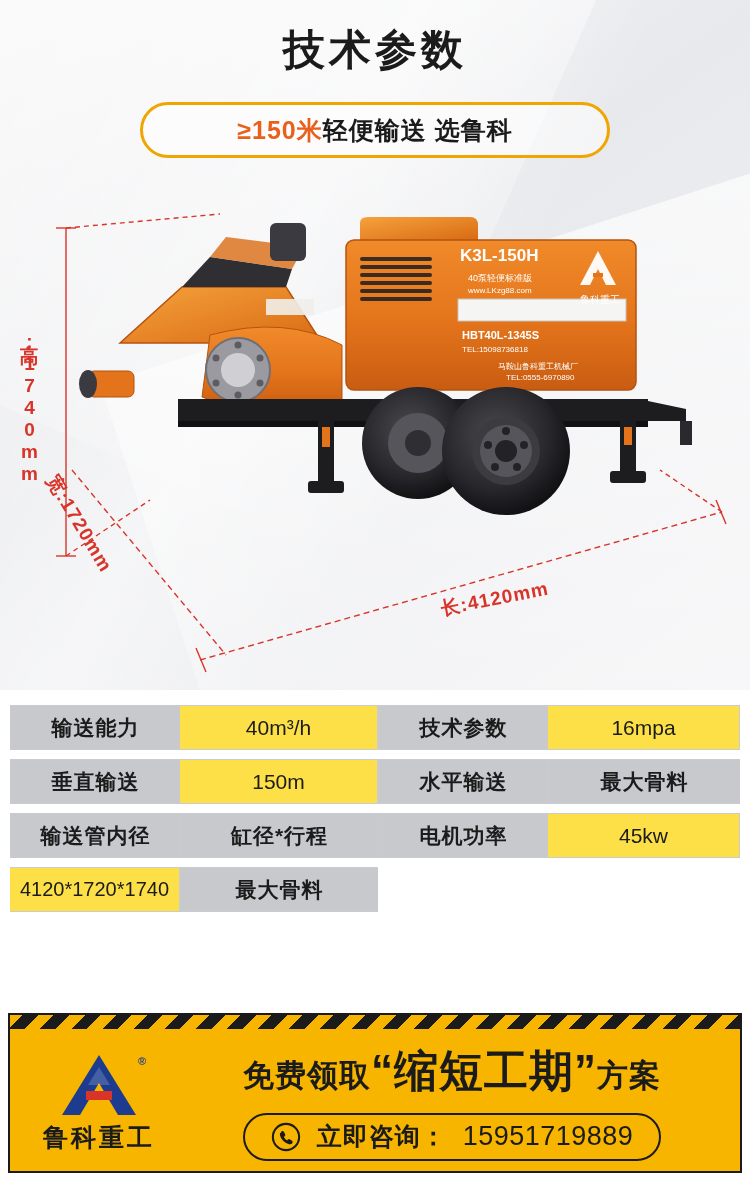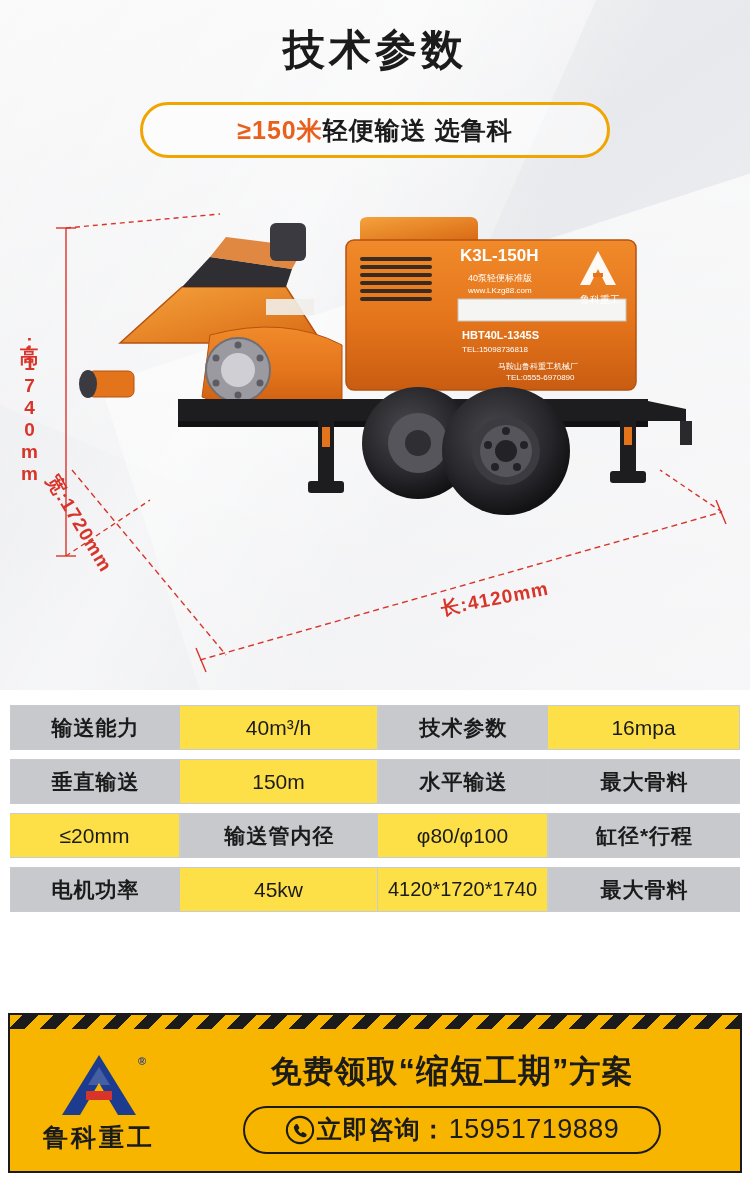--- a/index.html
+++ b/index.html
@@ -208,32 +208,32 @@
     padding-right: 24px;
   }
   .banner-head {
     font-size: 31px;
     font-weight: bold;
     color: #1b1b1b;
     letter-spacing: 1px;
     text-align: center;
     white-space: nowrap;
   }
-  .banner-head .quoted { font-size: 33px; }
+  .banner-head .quoted { font-size: 44px; }
   .contact-pill {
     margin: 12px auto 0;
     width: 418px;
     height: 48px;
     border: 2px solid #1b1b1b;
     border-radius: 24px;
     background: #f7b500;
     display: flex;
     align-items: center;
     justify-content: center;
-    gap: 2px;
+    gap: 16px;
   }
   .contact-pill .label {
     font-size: 25px;
     font-weight: bold;
     color: #1b1b1b;
     letter-spacing: 1px;
   }
   .contact-pill .phone {
     font-size: 27px;
     font-weight: normal;
@@ -389,23 +389,21 @@
     <div class="cell key">输送能力</div>
     <div class="cell val">40m³/h</div>
     <div class="cell key">技术参数</div>
     <div class="cell val">16mpa</div>
 
     <div class="cell key">垂直输送</div>
     <div class="cell val">150m</div>
     <div class="cell key">水平输送</div>
 
     <div class="cell key">最大骨料</div>
-    <div class="cell val">≤20mm</div>
     <div class="cell key">输送管内径</div>
-    <div class="cell val">φ80/φ100</div>
 
     <div class="cell key">缸径*行程</div>
     <div class="cell key">电机功率</div>
     <div class="cell val">45kw</div>
 
     <div class="cell val wide">4120*1720*1740</div>
     <div class="cell key">最大骨料</div>
   </div>
 
   <div class="banner">

